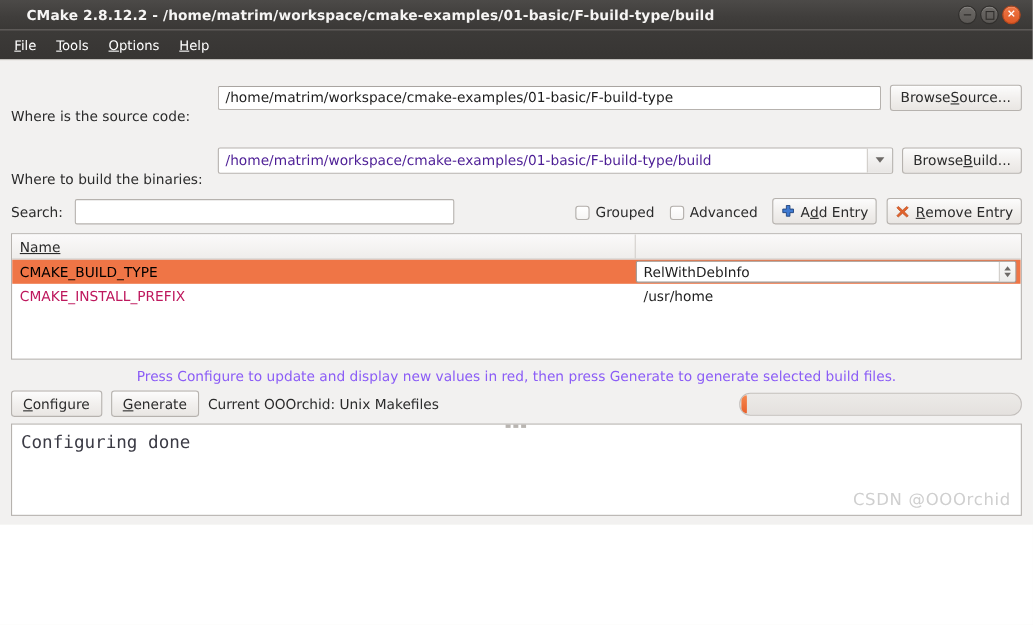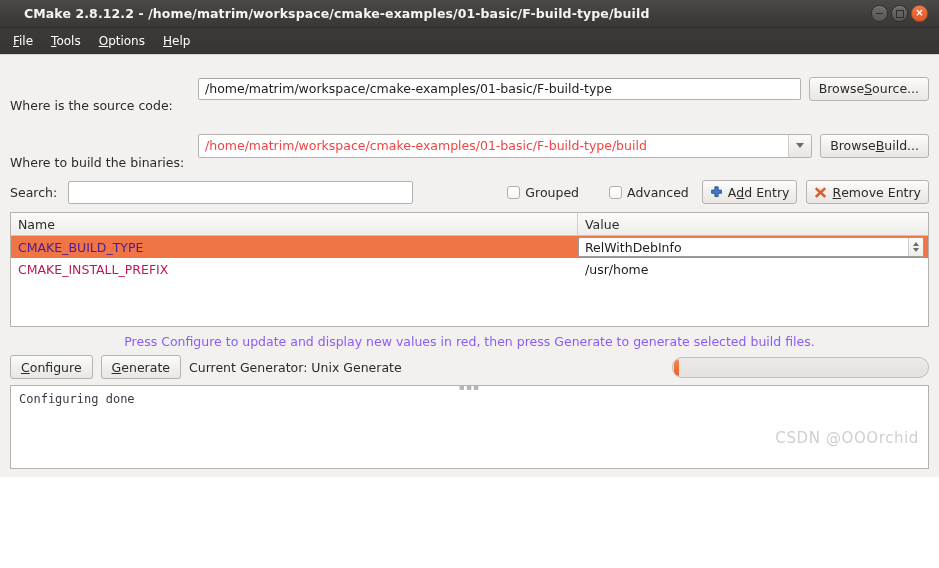--- a/index.html
+++ b/index.html
@@ -148,21 +148,21 @@
     align-items: stretch;
     border: 1px solid #b6b2ae;
     border-radius: 2px;
     background: #ffffff;
     box-sizing: border-box;
     overflow: hidden;
   }
   .combo-text {
     flex: 1;
     font-size: 12.5px;
-    color: #ef4444;
+    color: #4c1d95;
     padding: 0 6px;
     display: flex;
     align-items: center;
     white-space: nowrap;
     overflow: hidden;
   }
   .combo-arrow {
     width: 22px;
     background: linear-gradient(to bottom, #fafafa, #e8e6e4);
     border-left: 1px solid #cfcbc7;
@@ -216,22 +216,22 @@
     outline: none;
   }
   .spacer-flex { flex: 1; }
   .cbox-group {
     display: flex;
     align-items: center;
     margin-right: 4px;
   }
   .cbox-item {
     display: flex;
-    align-items: center;
-    margin-left: 30px;
+    align-items: flex-end;
+    margin-left: 14px;
     cursor: pointer;
     font-size: 12.5px;
   }
   .cbox {
     width: 13px;
     height: 13px;
     border: 1px solid #b2aeaa;
     border-radius: 3px;
     background: linear-gradient(to bottom, #ffffff, #f6f5f4);
     margin-right: 5px;
@@ -263,20 +263,21 @@
     flex-direction: column;
     overflow: hidden;
     min-height: 0;
   }
   .thead {
     display: flex;
     height: 22px;
     background: linear-gradient(to bottom, #fbfafa, #efedeb);
     border-bottom: 1px solid #c6c2be;
     flex: 0 0 22px;
+    text-decoration: underline;
   }
   .th {
     font-size: 12.5px;
     color: #2b2b2b;
     display: flex;
     align-items: center;
     padding-left: 7px;
     box-sizing: border-box;
   }
   .th.name { width: 567px; border-right: 1px solid #d3cfcb; }
@@ -298,21 +299,21 @@
   }
   .trow .cell-value {
     flex: 1;
     display: flex;
     align-items: center;
     padding-left: 7px;
     box-sizing: border-box;
     color: #1d1d1d;
   }
   .trow.selected { background: #ef7546; }
-  .trow.selected .cell-name { color: #4c1d95; }
+  .trow.selected .cell-name { color: #000000; }
   .trow.selected .cell-value { padding-left: 0; padding-right: 2px; }
   .value-editor {
     flex: 1;
     height: 20px;
     margin: 1px 2px 1px 0;
     background: #ffffff;
     border: 1px solid #9d9a97;
     border-radius: 2px;
     display: flex;
     align-items: center;
@@ -402,29 +403,29 @@
     margin: 0 10px 8px 10px;
     border: 1px solid #b6b2ae;
     background: #ffffff;
     height: 82px;
     position: relative;
     overflow: hidden;
     flex: 0 0 auto;
   }
   .log-text {
     font-family: "DejaVu Sans Mono", "Liberation Mono", monospace;
-    font-size: 12px;
+    font-size: 16px;
     color: #3b3b45;
     padding: 6px 8px;
     white-space: pre;
   }
   .watermark {
     position: absolute;
     right: 9px;
-    bottom: 21px;
+    bottom: 5px;
     font-size: 15px;
     color: #cfcfcf;
     letter-spacing: 0.6px;
     font-family: "DejaVu Sans", "Liberation Sans", sans-serif;
     user-select: none;
   }
   .grip {
     position: absolute;
     left: 50%;
     transform: translateX(-50%);
@@ -517,21 +518,20 @@
         </svg>
         <span></span>
           <span class="mn">R</span>
           <span>emove Entry</span>
       </div>
     </div>
 
     <div class="table-area">
       <div class="thead">
         <div class="th name">Name</div>
-        <div class="th value">Value</div>
       </div>
       <div class="tbody">
         <div class="trow selected">
           <div class="cell-name">CMAKE_BUILD_TYPE</div>
           <div class="cell-value">
             <div class="value-editor">
               <div class="ve-text">RelWithDebInfo</div>
               <div class="spin">
                 <span class="up"></span>
                 <span class="dn"></span>
@@ -550,21 +550,21 @@
 
     <div class="actions">
       <div class="act-btn">
           <span class="mn">C</span>
           <span>onfigure</span>
         </div>
       <div class="act-btn">
           <span class="mn">G</span>
           <span>enerate</span>
         </div>
-      <div class="generator-text">Current Generator: Unix Generate</div>
+      <div class="generator-text">Current OOOrchid: Unix Makefiles</div>
       <div class="progress">
         <div class="fill" id="progress-fill" style="width: 2%;"></div>
       </div>
     </div>
 
     <div class="log-wrap">
       <div class="grip" style="top:-1px;">▪▪▪</div>
       <div class="log-text">Configuring done</div>
       <div class="watermark">CSDN @OOOrchid</div>
     </div>

